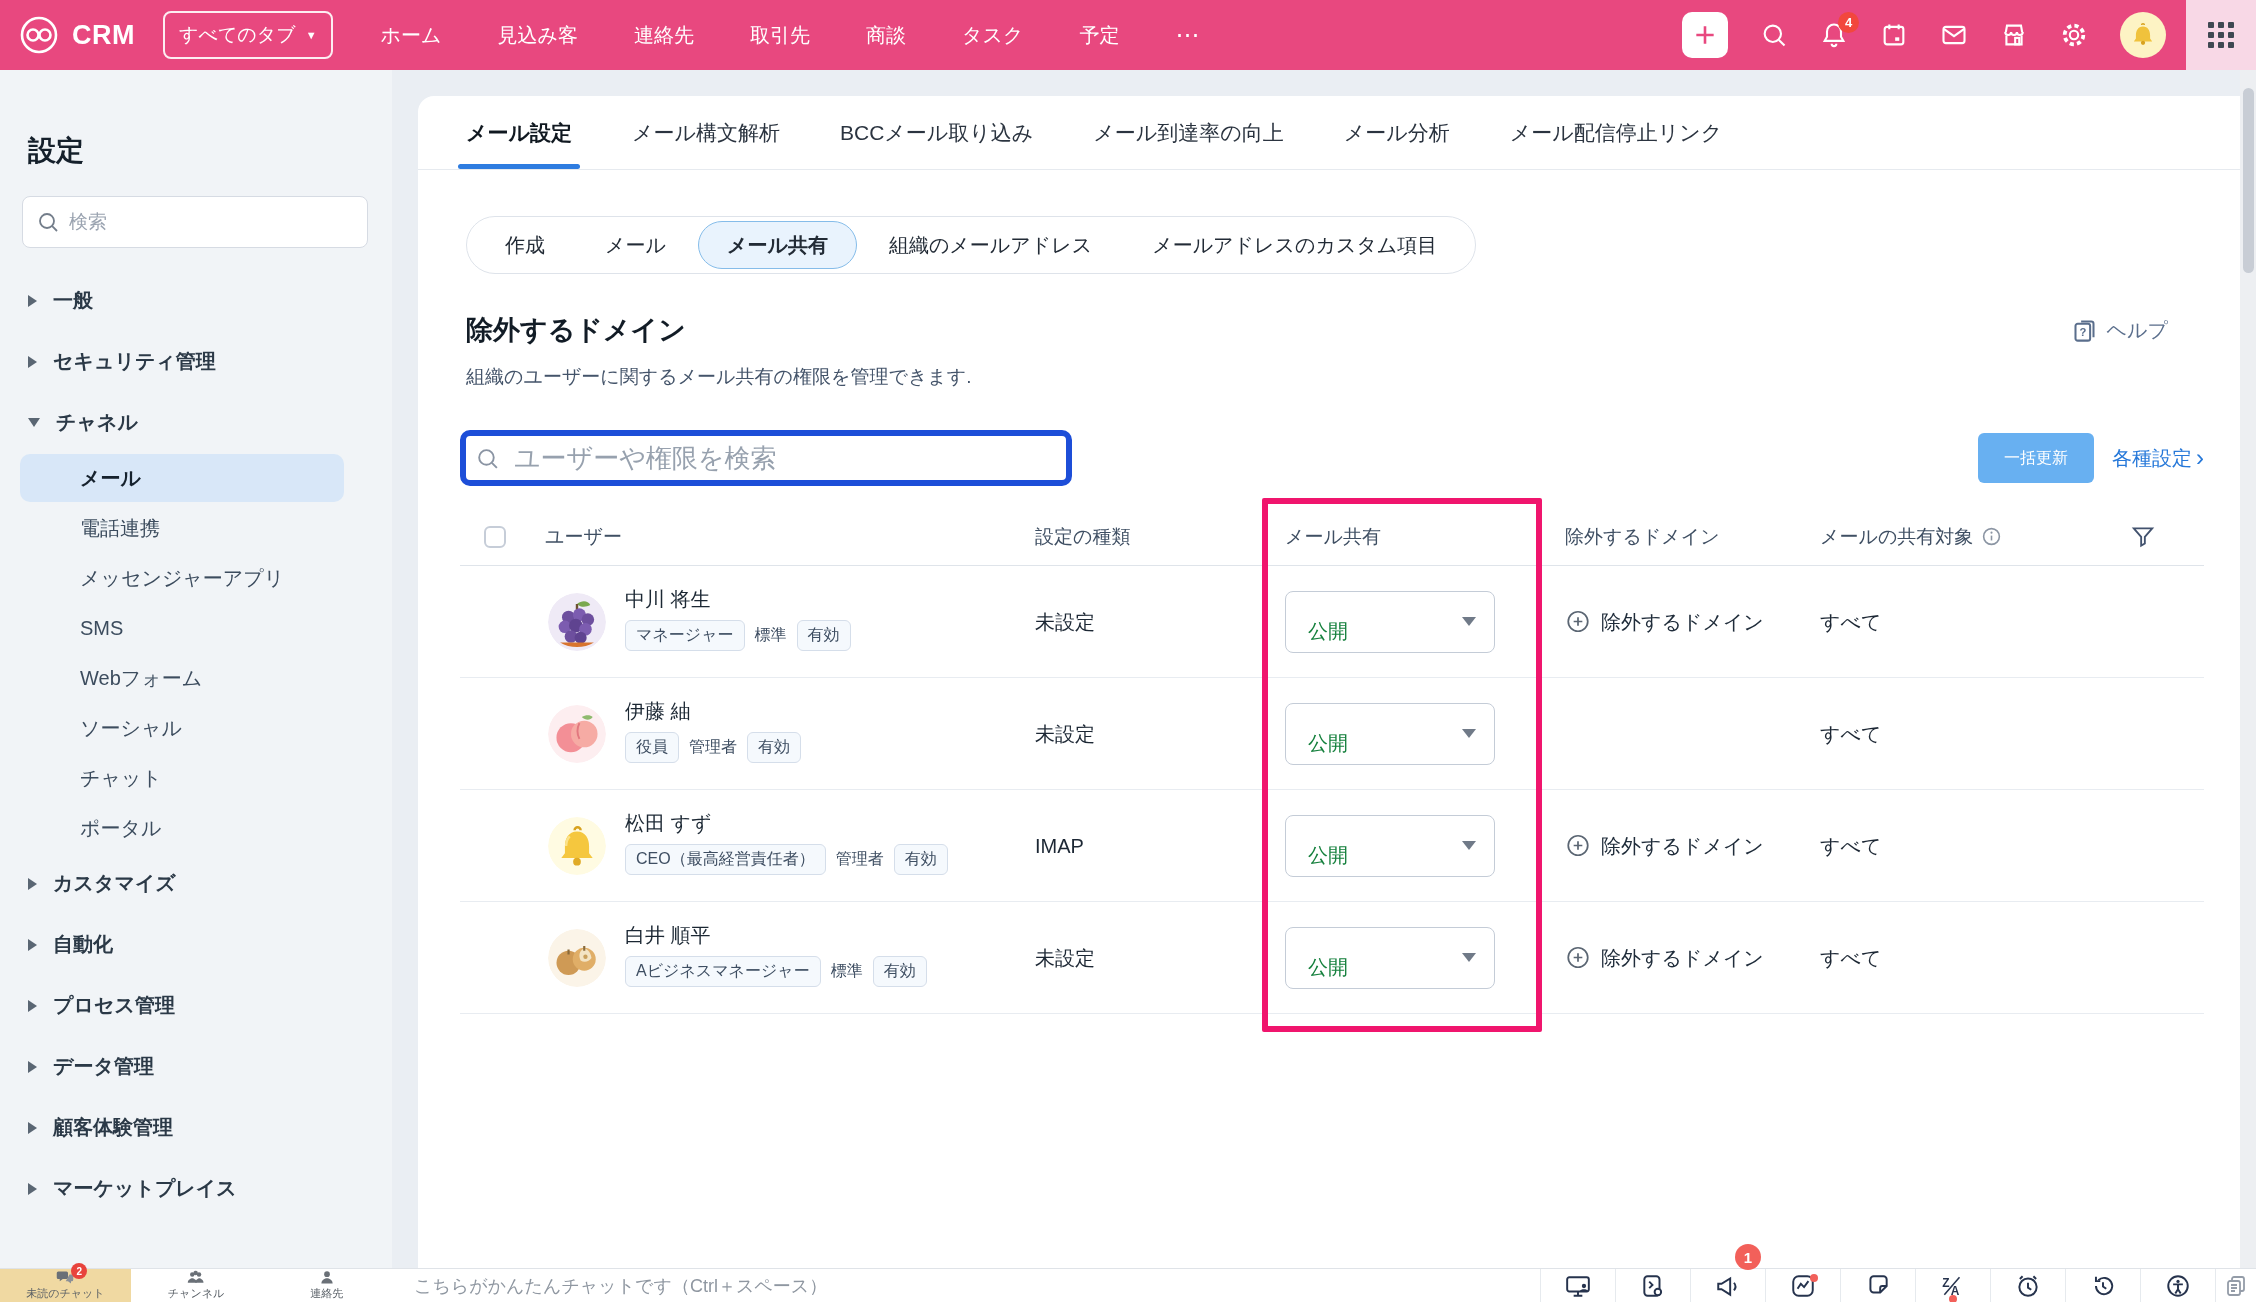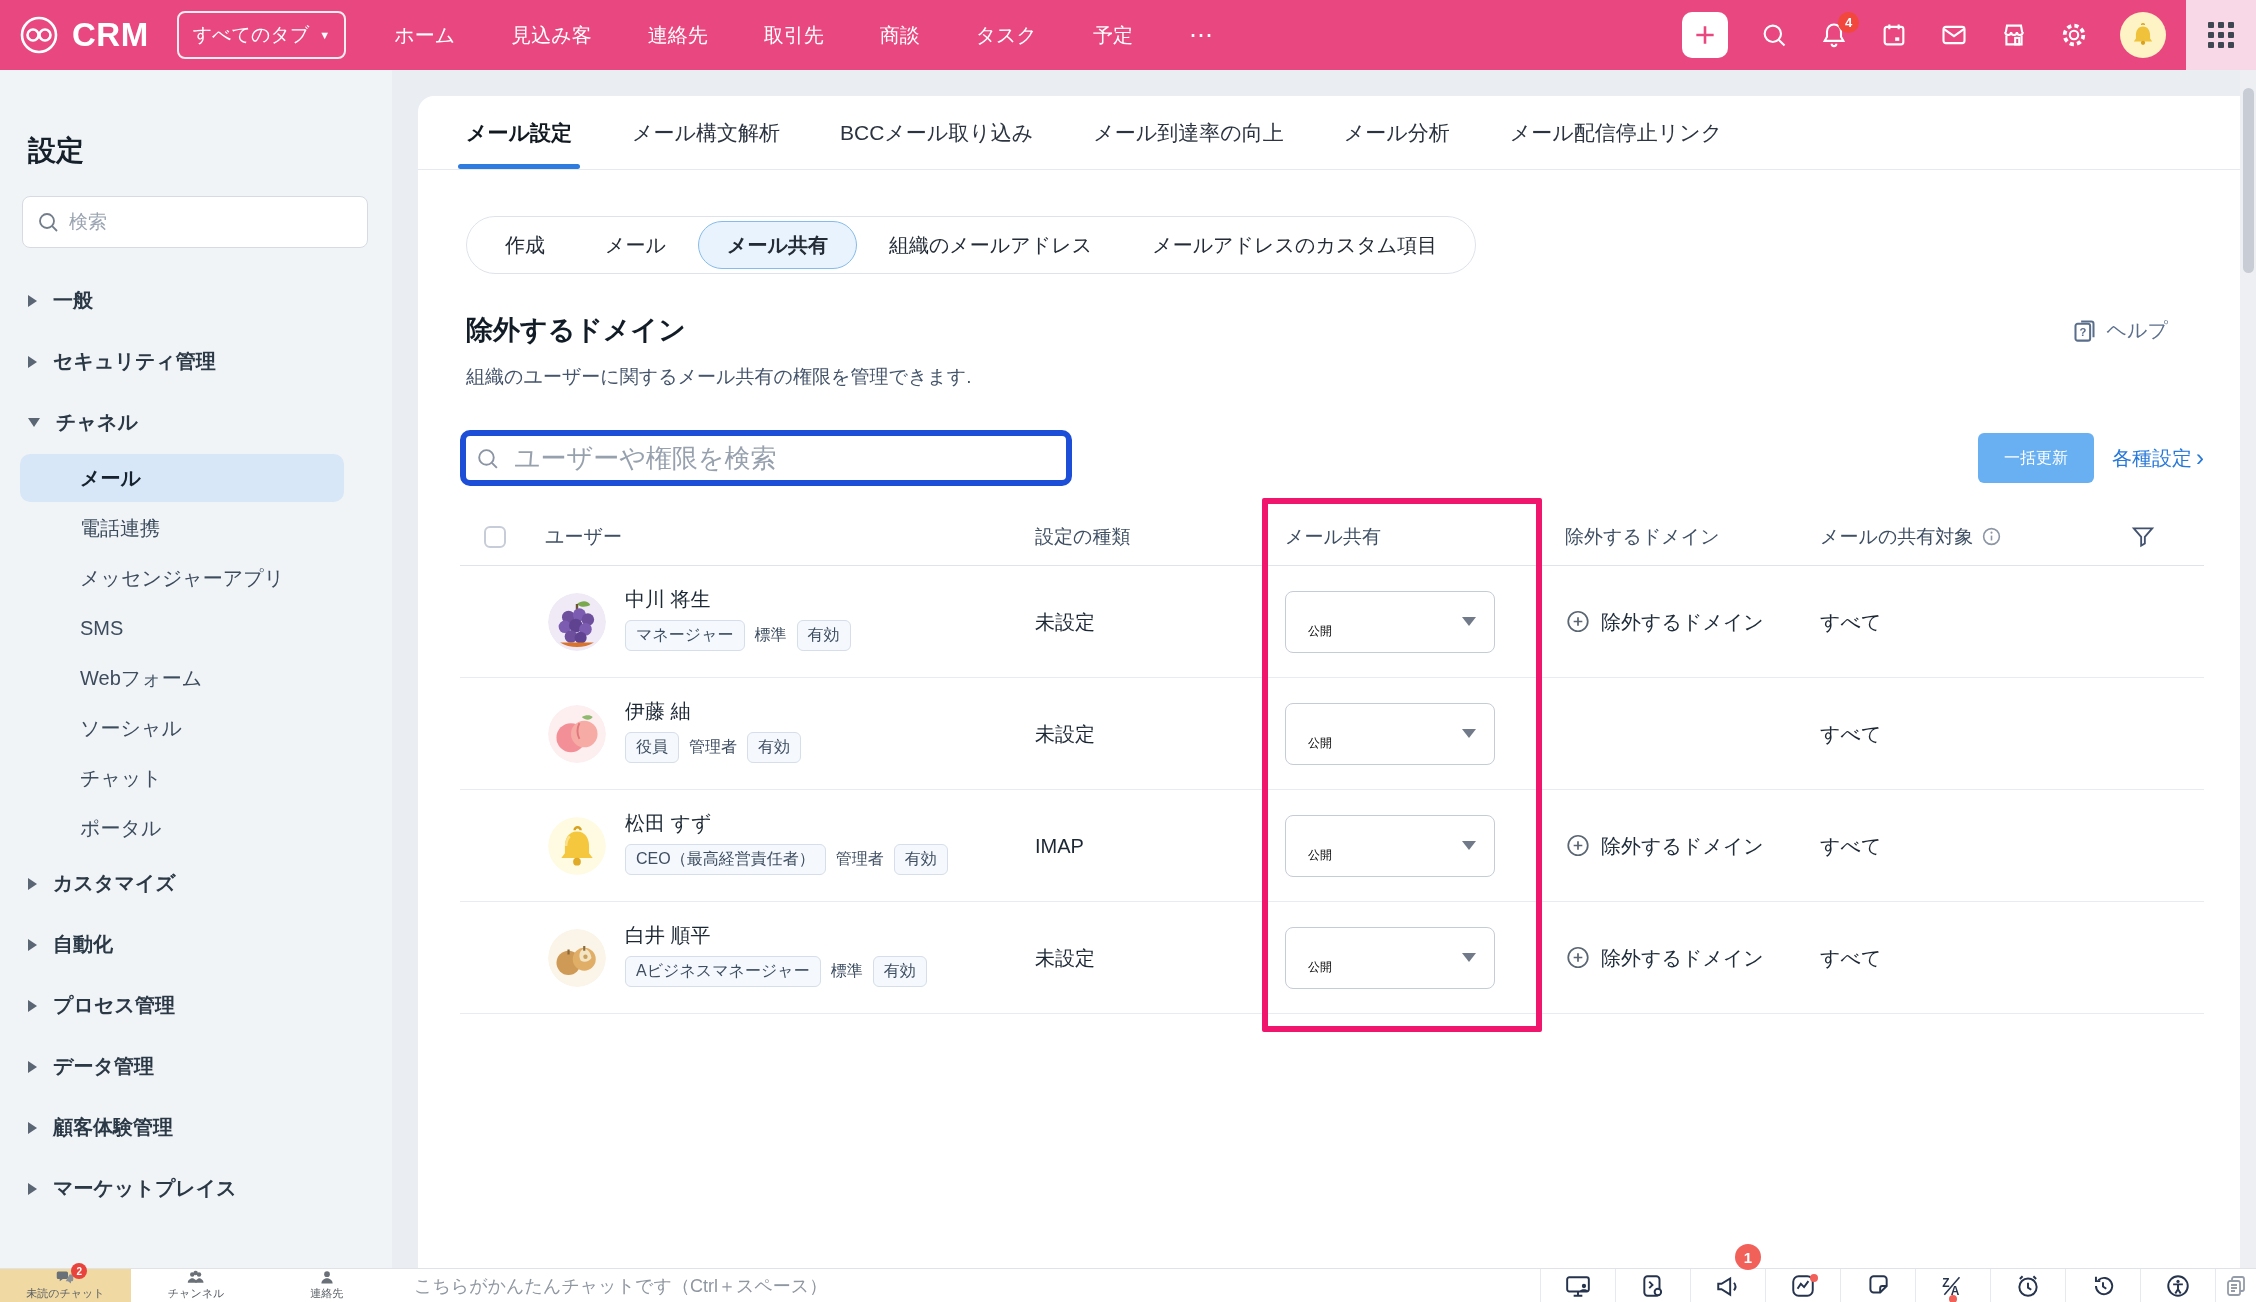--- a/index.html
+++ b/index.html
@@ -6,21 +6,21 @@
   html,body { width:2256px; height:1302px; }
   body {
     position:relative; overflow:hidden; background:#eaeef3;
     font-family:"Liberation Sans", sans-serif; color:#1c2734;
   }
   svg { display:block; }
 
   
   .topbar{position:absolute;left:0;top:0;width:2256px;height:70px;background:#e8487f;display:flex;align-items:center;padding:0 90px 0 18px;}
   .brand{display:flex;align-items:center;gap:12px;}
-  .brand-name{color:#fff;font-size:33px;font-weight:bold;letter-spacing:.5px;}
+  .brand-name{color:#fff;font-size:27px;font-weight:bold;letter-spacing:.5px;}
   .tab-selector{margin-left:28px;display:flex;align-items:center;gap:10px;border:2px solid rgba(255,255,255,.9);border-radius:8px;color:#fff;font-size:19px;padding:9px 14px;cursor:pointer;}
   .tab-selector .caret{font-size:11px;}
   .topnav{display:flex;align-items:center;gap:56px;margin-left:48px;}
   .topnav-item{color:#fff;font-size:20px;cursor:pointer;white-space:nowrap;}
   .topnav-more{color:#fff;font-size:24px;letter-spacing:2px;cursor:pointer;}
   .top-actions{margin-left:auto;display:flex;align-items:center;gap:32px;}
   .plus-btn{width:46px;height:46px;background:#fff;border-radius:10px;display:flex;align-items:center;justify-content:center;cursor:pointer;}
   .top-icon{position:relative;cursor:pointer;}
   .badge-top{position:absolute;top:-9px;right:-11px;min-width:21px;height:21px;border-radius:11px;background:#f2473d;color:#fff;font-size:13px;font-weight:bold;display:flex;align-items:center;justify-content:center;padding:0 5px;}
   .avatar-top{width:46px;height:46px;border-radius:50%;background:#fdf3c4;overflow:hidden;display:flex;align-items:center;justify-content:center;cursor:pointer;}
@@ -76,21 +76,21 @@
   .checkbox{display:block;width:22px;height:22px;border:2px solid #c6cdd8;border-radius:6px;background:#fff;cursor:pointer;}
   .th-target{display:flex;align-items:center;gap:8px;}
   .trow{position:relative;height:112px;border-bottom:1px solid #e8ecf1;}
   .avatar{position:absolute;left:88px;top:27px;width:58px;height:58px;border-radius:50%;overflow:hidden;}
   .u-name{position:absolute;left:165px;top:20px;font-size:20px;color:#1b2733;}
   .u-tags{position:absolute;left:165px;top:54px;display:flex;align-items:center;gap:10px;}
   .tag{border:1px solid #d5deea;background:#f5f9fd;border-radius:6px;padding:4px 10px;font-size:16px;color:#3e4e62;white-space:nowrap;}
   .tag-plain{font-size:16px;color:#3e4e62;white-space:nowrap;}
   .cell-text{font-size:20px;color:#1c2734;}
   .share-select{width:210px;height:62px;border:1px solid #c4ccd7;border-radius:8px;background:#fff;display:flex;align-items:center;padding:0 18px 0 22px;cursor:pointer;}
-  .share-select .val{font-size:12px;color:#000000;margin-top:20px;}
+  .share-select .val{font-size:20px;color:#15803d;margin-top:20px;}
   .share-select .dd{margin-left:auto;width:0;height:0;border-top:9px solid #707a88;border-left:7px solid transparent;border-right:7px solid transparent;}
   .exclude-link{display:flex;align-items:center;gap:10px;font-size:20px;color:#202d3b;cursor:pointer;}
 
   
   .highlight-box{position:absolute;left:1262px;top:498px;width:280px;height:534px;border:6px solid #f0156d;border-radius:2px;z-index:6;pointer-events:none;}
 
   
   .page-scrollbar{position:absolute;right:0;top:70px;width:16px;bottom:34px;background:#edeff2;}
   .page-scroll-thumb{position:absolute;right:2px;top:18px;width:11px;height:185px;background:#c8cdd5;border-radius:6px;cursor:pointer;}
 

